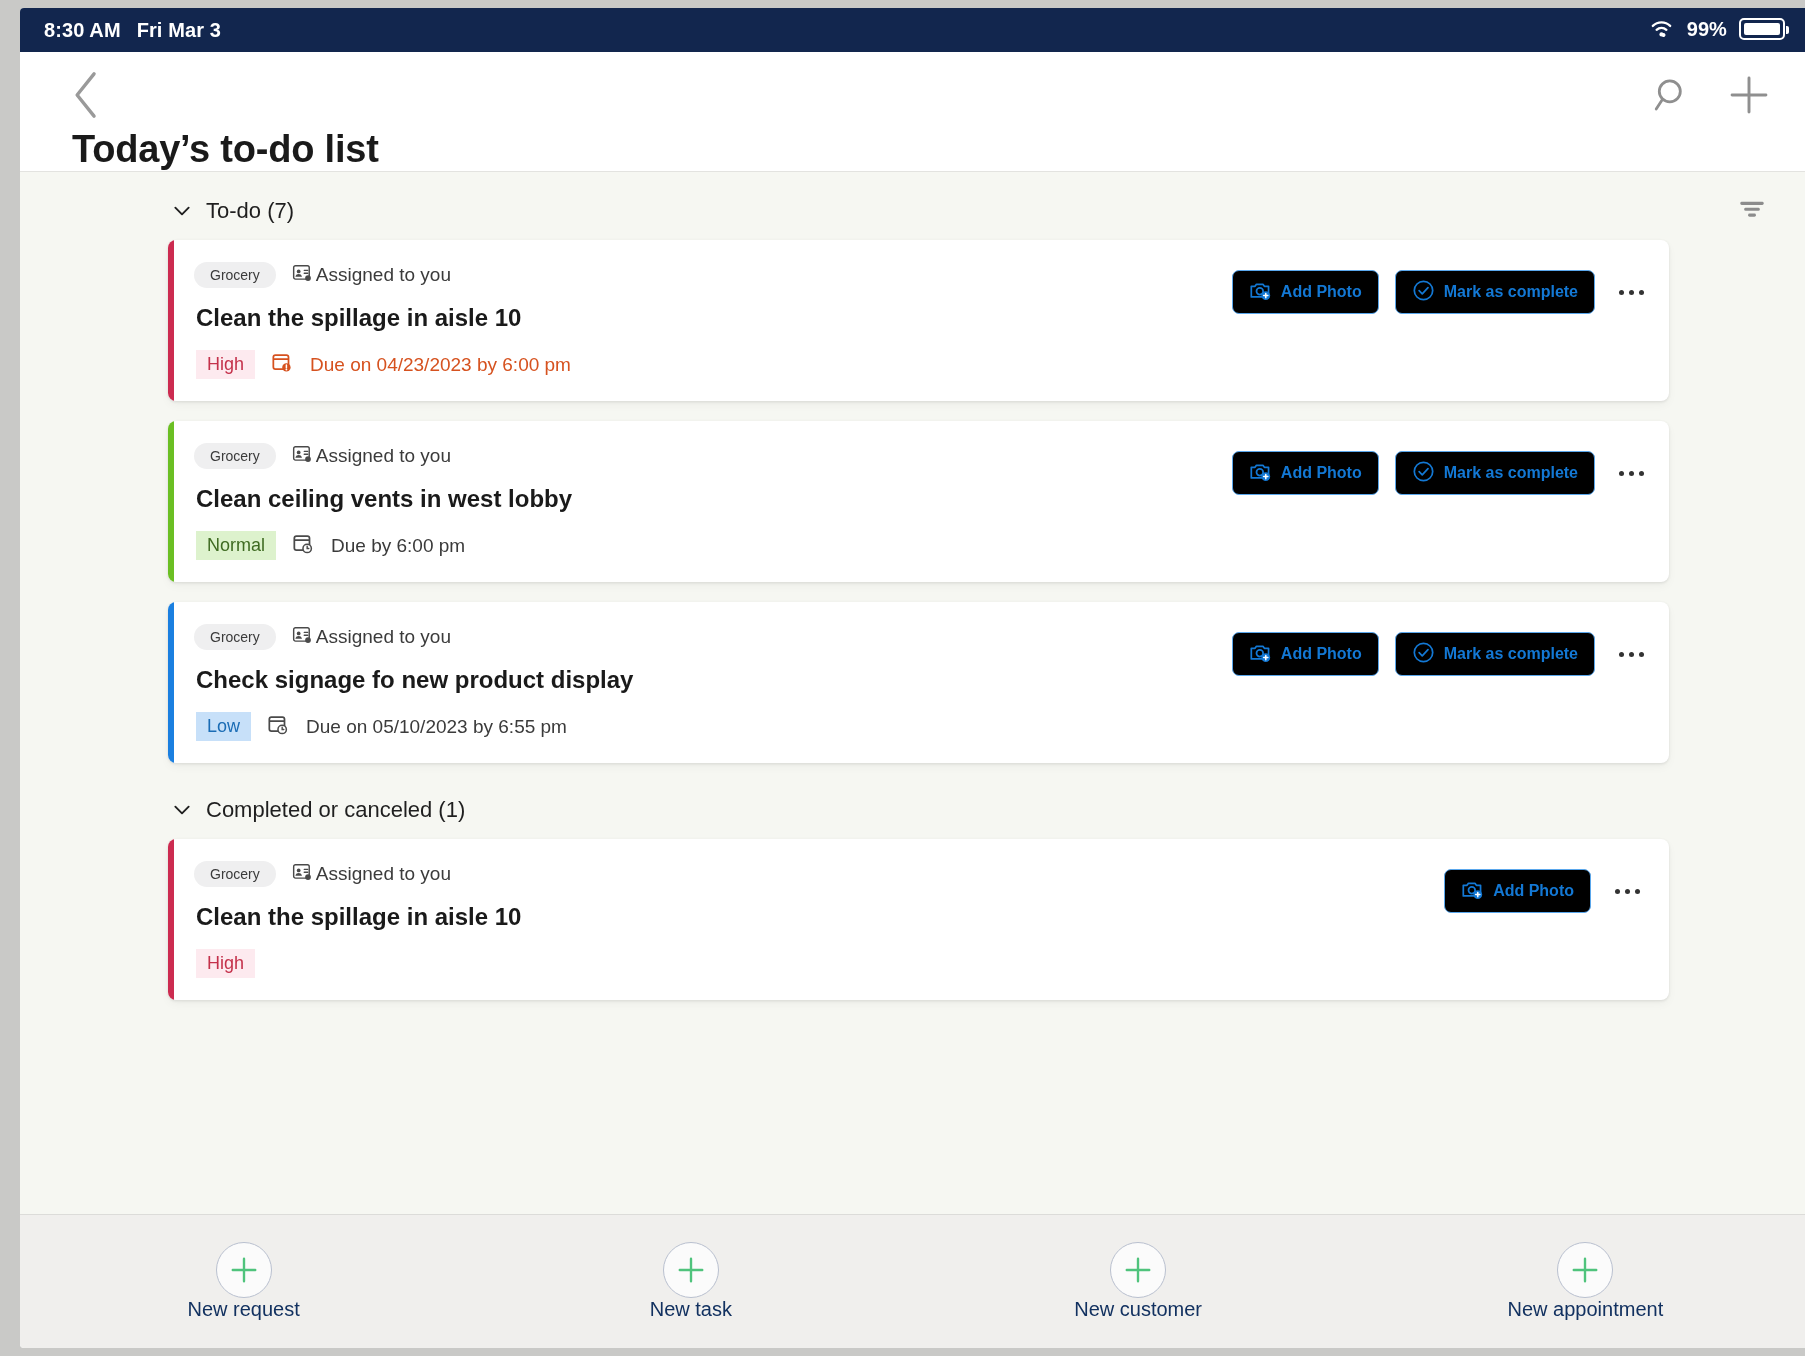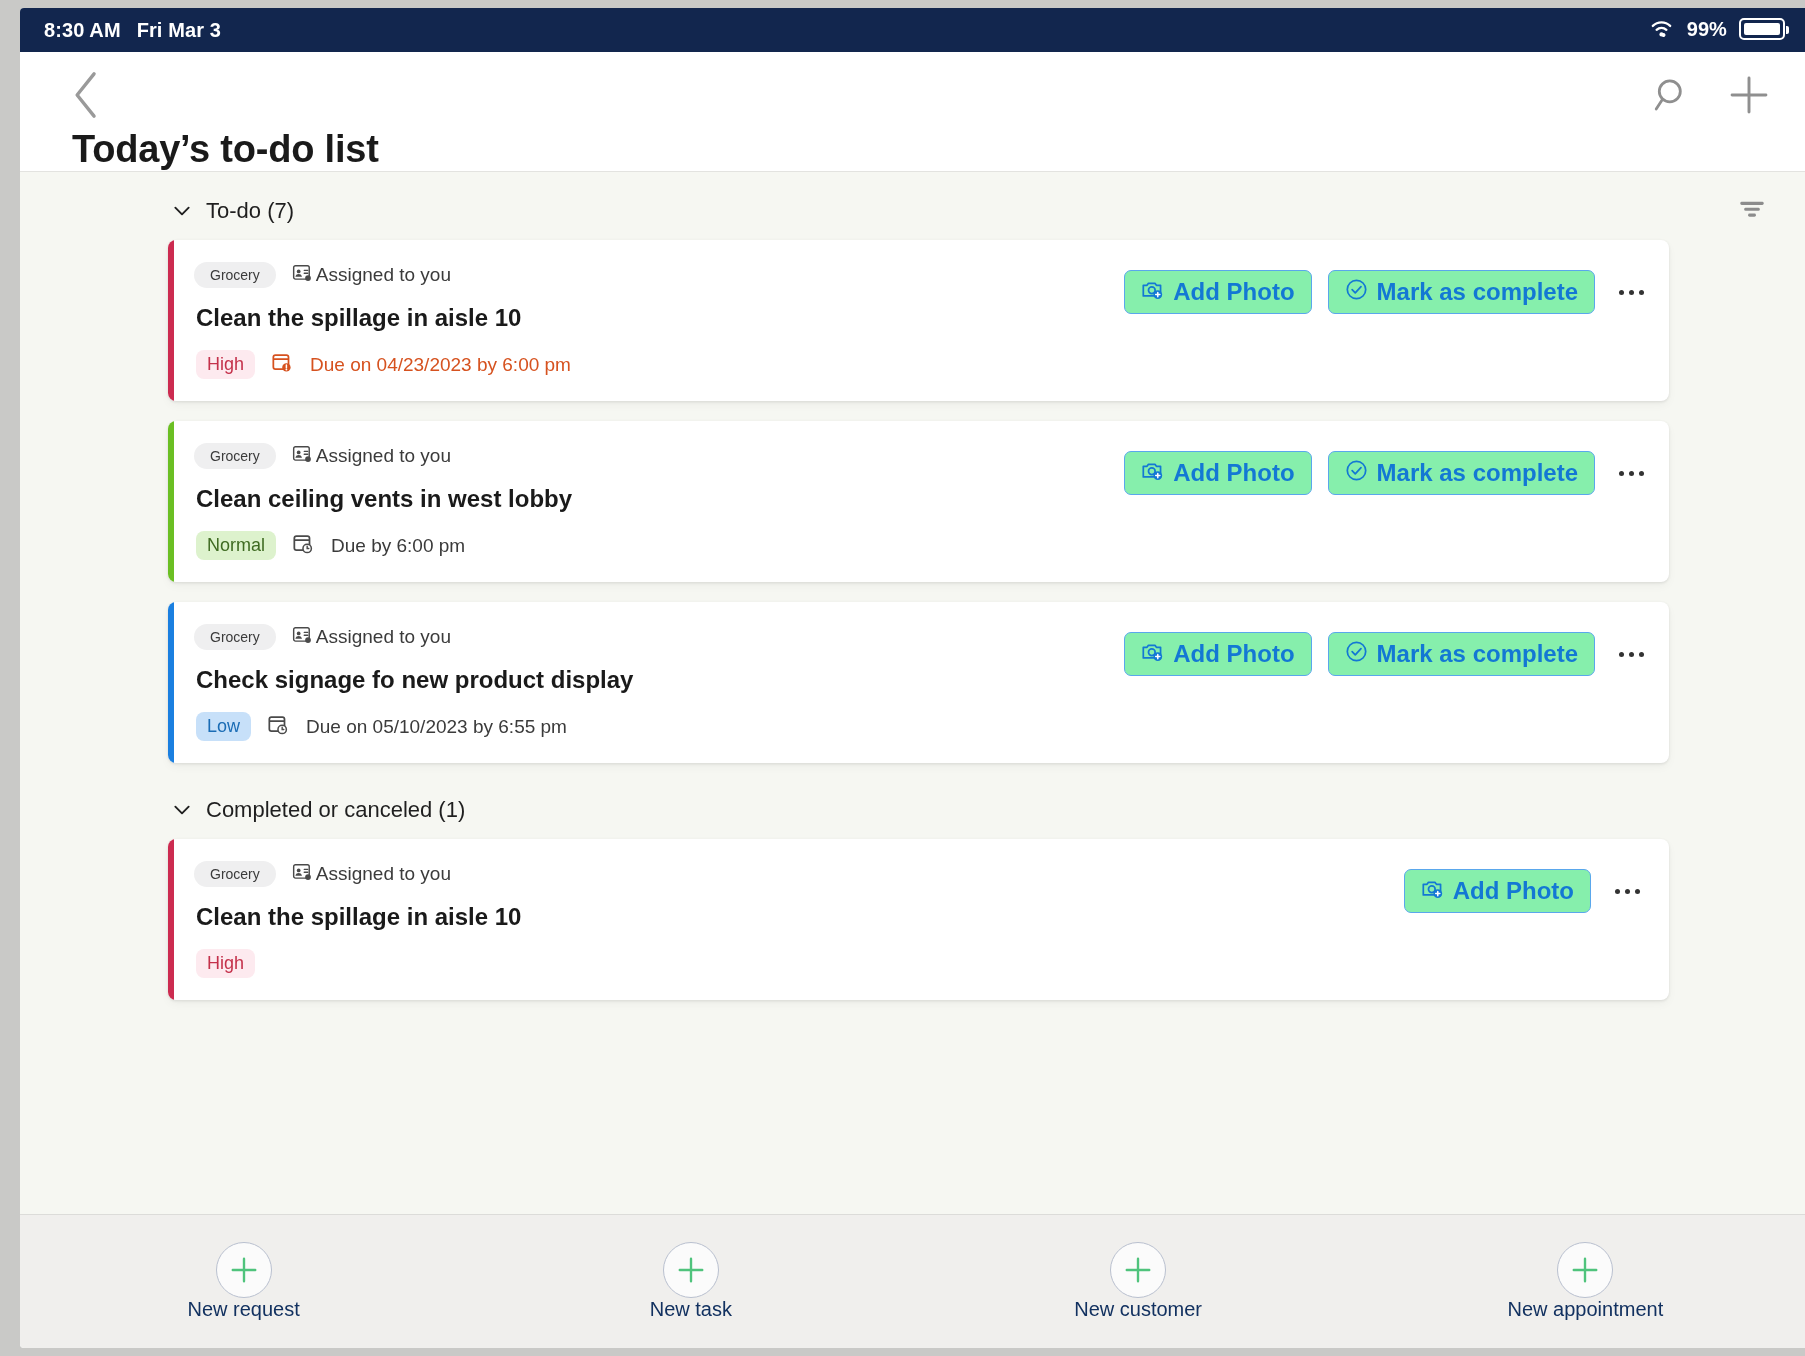--- a/index.html
+++ b/index.html
@@ -194,21 +194,21 @@
     margin: 16px 0 0 2px;
   }
   .prio-row {
     display: flex;
     align-items: center;
     gap: 16px;
     margin-top: 18px;
     padding-left: 2px;
   }
   .prio {
-    border-radius: 8px;
+    border-radius: 0;
     padding: 4px 11px;
     font-size: 18px;
   }
   .prio.high   { background: #fdeaef; color: #c4314b; }
   .prio.normal { background: #ddf2cd; color: #3f6b22; }
   .prio.low    { background: #c7e0f9; color: #1a6cb5; }
 
   .due {
     display: flex;
     align-items: center;
@@ -221,23 +221,23 @@
   .card-actions {
     flex: 0 0 auto;
     display: flex;
     align-items: flex-start;
     gap: 16px;
     padding: 30px 18px 0 0;
   }
   .btn-outline {
     border: 1.6px solid #5aa7ec;
     border-radius: 7px;
-    background: #86efac;
+    background: #000000;
     color: #1378d4;
-    font-size: 24px;
+    font-size: 16px;
     font-weight: 700;
     height: 44px;
     padding: 8px 16px;
     display: flex;
     align-items: center;
     gap: 9px;
     cursor: pointer;
     white-space: nowrap;
     font-family: "Liberation Sans", sans-serif;
   }

